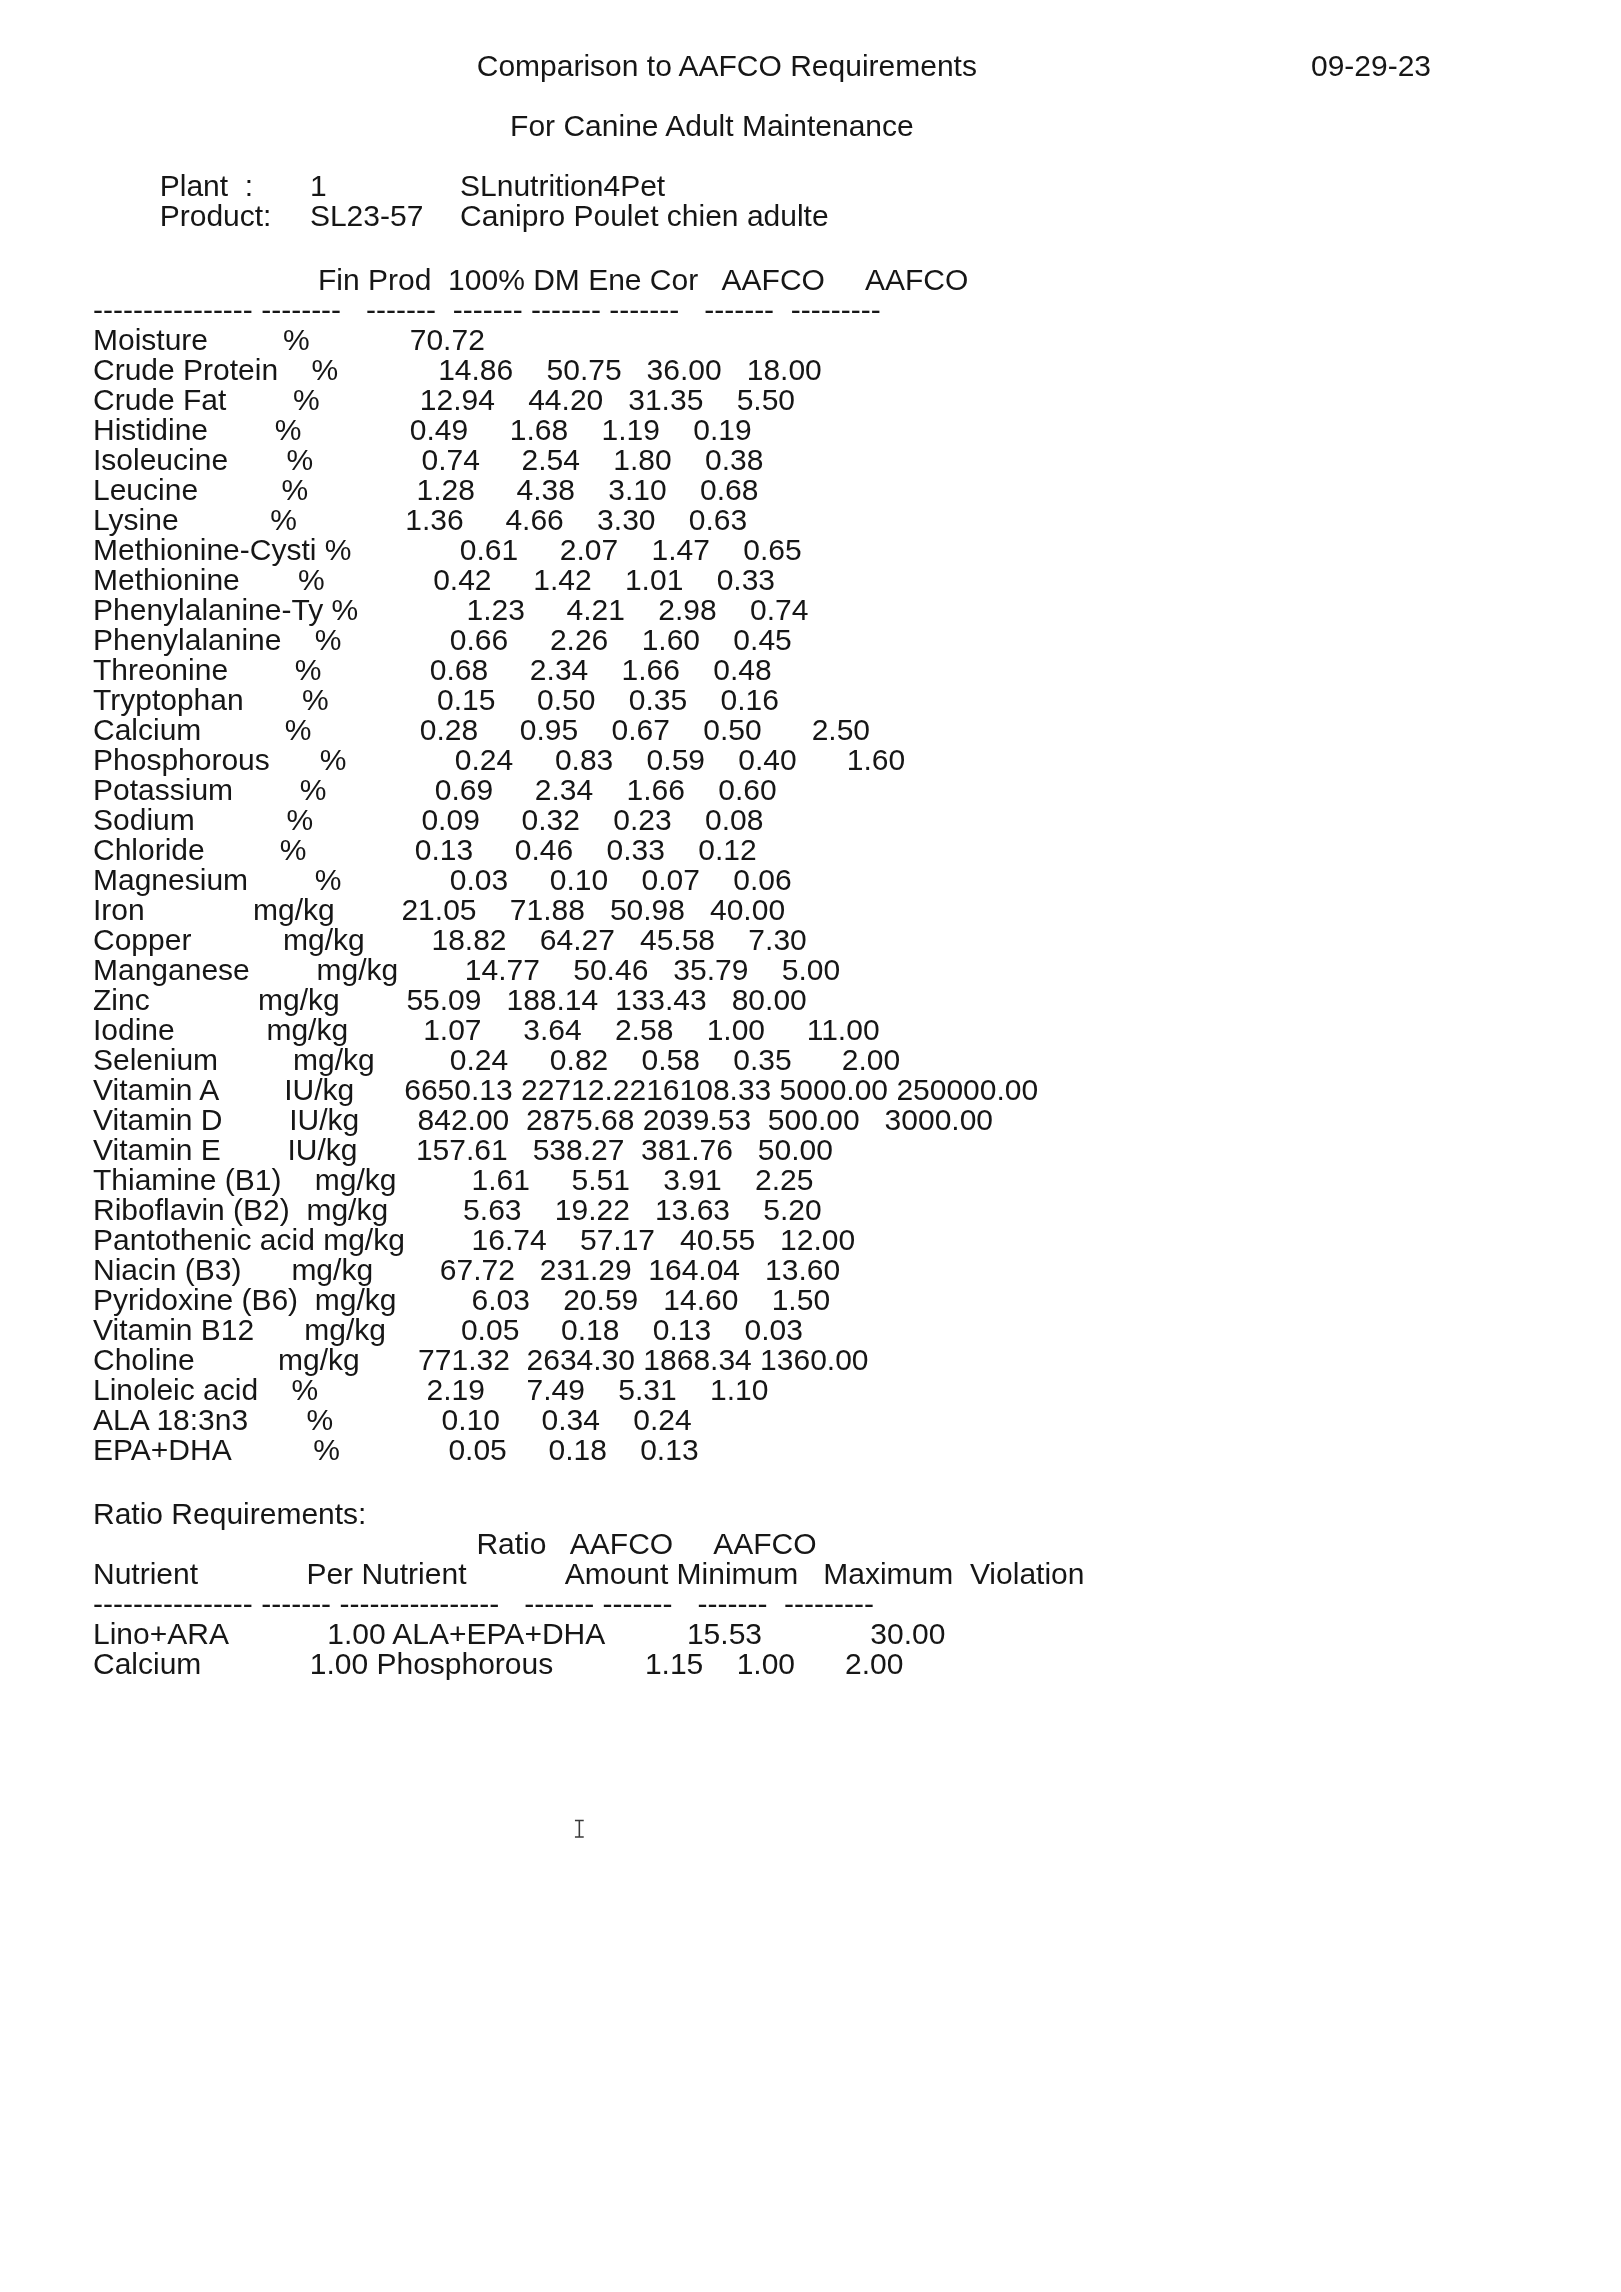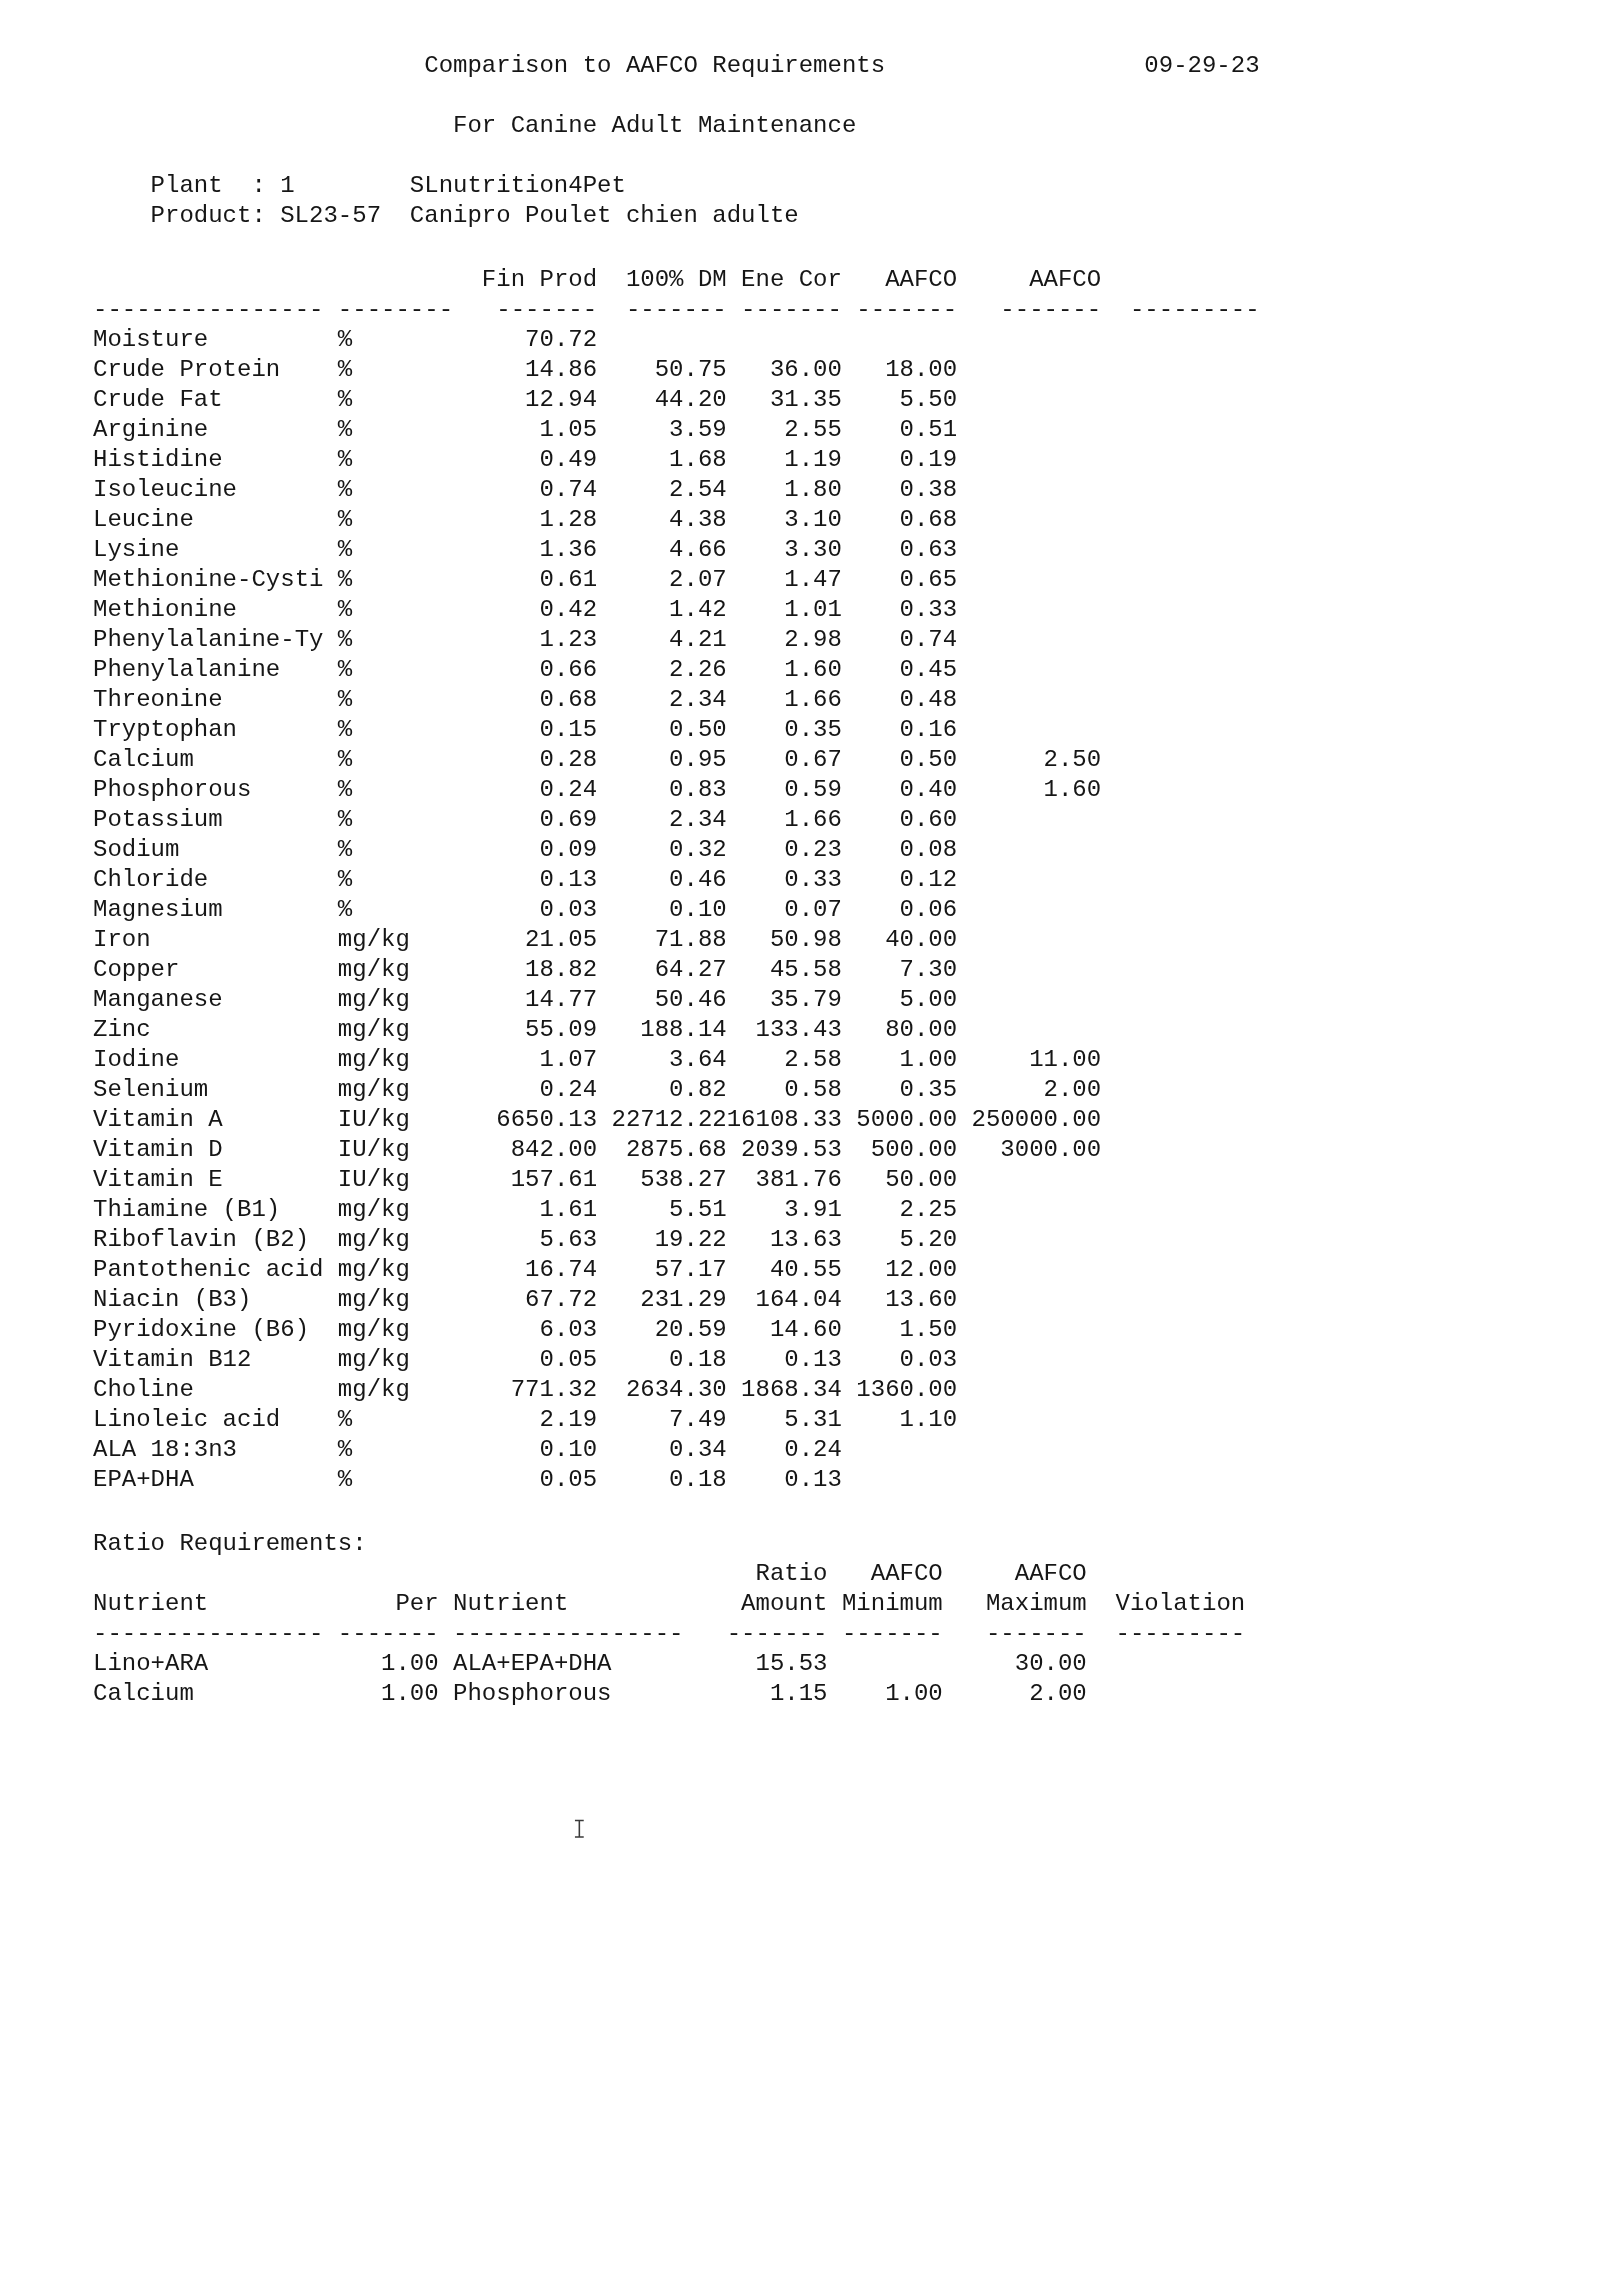--- a/index.html
+++ b/index.html
@@ -4,22 +4,22 @@
 <style>
   html,body{margin:0;padding:0;}
   body{
     width:1621px;height:2293px;
     background:#ffffff;
     position:relative;overflow:hidden;
   }
   .page{
     position:absolute;left:0;top:0;width:1621px;height:2293px;
     padding:51px 0 0 93px;box-sizing:border-box;
-    font-family:Liberation Mono, monospace;
-    font-size:24px;line-height:30px;
+    font-family:Liberation Sans, sans-serif;
+    font-size:30px;line-height:30px;
     color:#161616;
   }
   .line{white-space:pre;height:30px;position:relative;}
   .at{position:absolute;top:0;white-space:pre;}
   .tablock .line{height:30px;}
   .gap2{margin-top:34px;}
   .ibeam{position:absolute;left:573px;top:1819px;width:12.7px;height:19.6px;}
 </style>
 </head>
 <body>
@@ -47,21 +47,20 @@
     <span class="at" style="left:13ch">SL23-57</span>
     <span class="at" style="left:22ch">Canipro Poulet chien adulte</span>
   </div>
 
   <div id="main-table" class="tablock gap2">
       <div class="line">                           Fin Prod  100% DM Ene Cor   AAFCO     AAFCO</div>
       <div class="line">---------------- --------   -------  ------- ------- -------   -------  ---------</div>
       <div class="line">Moisture         %            70.72</div>
       <div class="line">Crude Protein    %            14.86    50.75   36.00   18.00</div>
       <div class="line">Crude Fat        %            12.94    44.20   31.35    5.50</div>
-      <div class="line">Arginine         %             1.05     3.59    2.55    0.51</div>
       <div class="line">Histidine        %             0.49     1.68    1.19    0.19</div>
       <div class="line">Isoleucine       %             0.74     2.54    1.80    0.38</div>
       <div class="line">Leucine          %             1.28     4.38    3.10    0.68</div>
       <div class="line">Lysine           %             1.36     4.66    3.30    0.63</div>
       <div class="line">Methionine-Cysti %             0.61     2.07    1.47    0.65</div>
       <div class="line">Methionine       %             0.42     1.42    1.01    0.33</div>
       <div class="line">Phenylalanine-Ty %             1.23     4.21    2.98    0.74</div>
       <div class="line">Phenylalanine    %             0.66     2.26    1.60    0.45</div>
       <div class="line">Threonine        %             0.68     2.34    1.66    0.48</div>
       <div class="line">Tryptophan       %             0.15     0.50    0.35    0.16</div>

